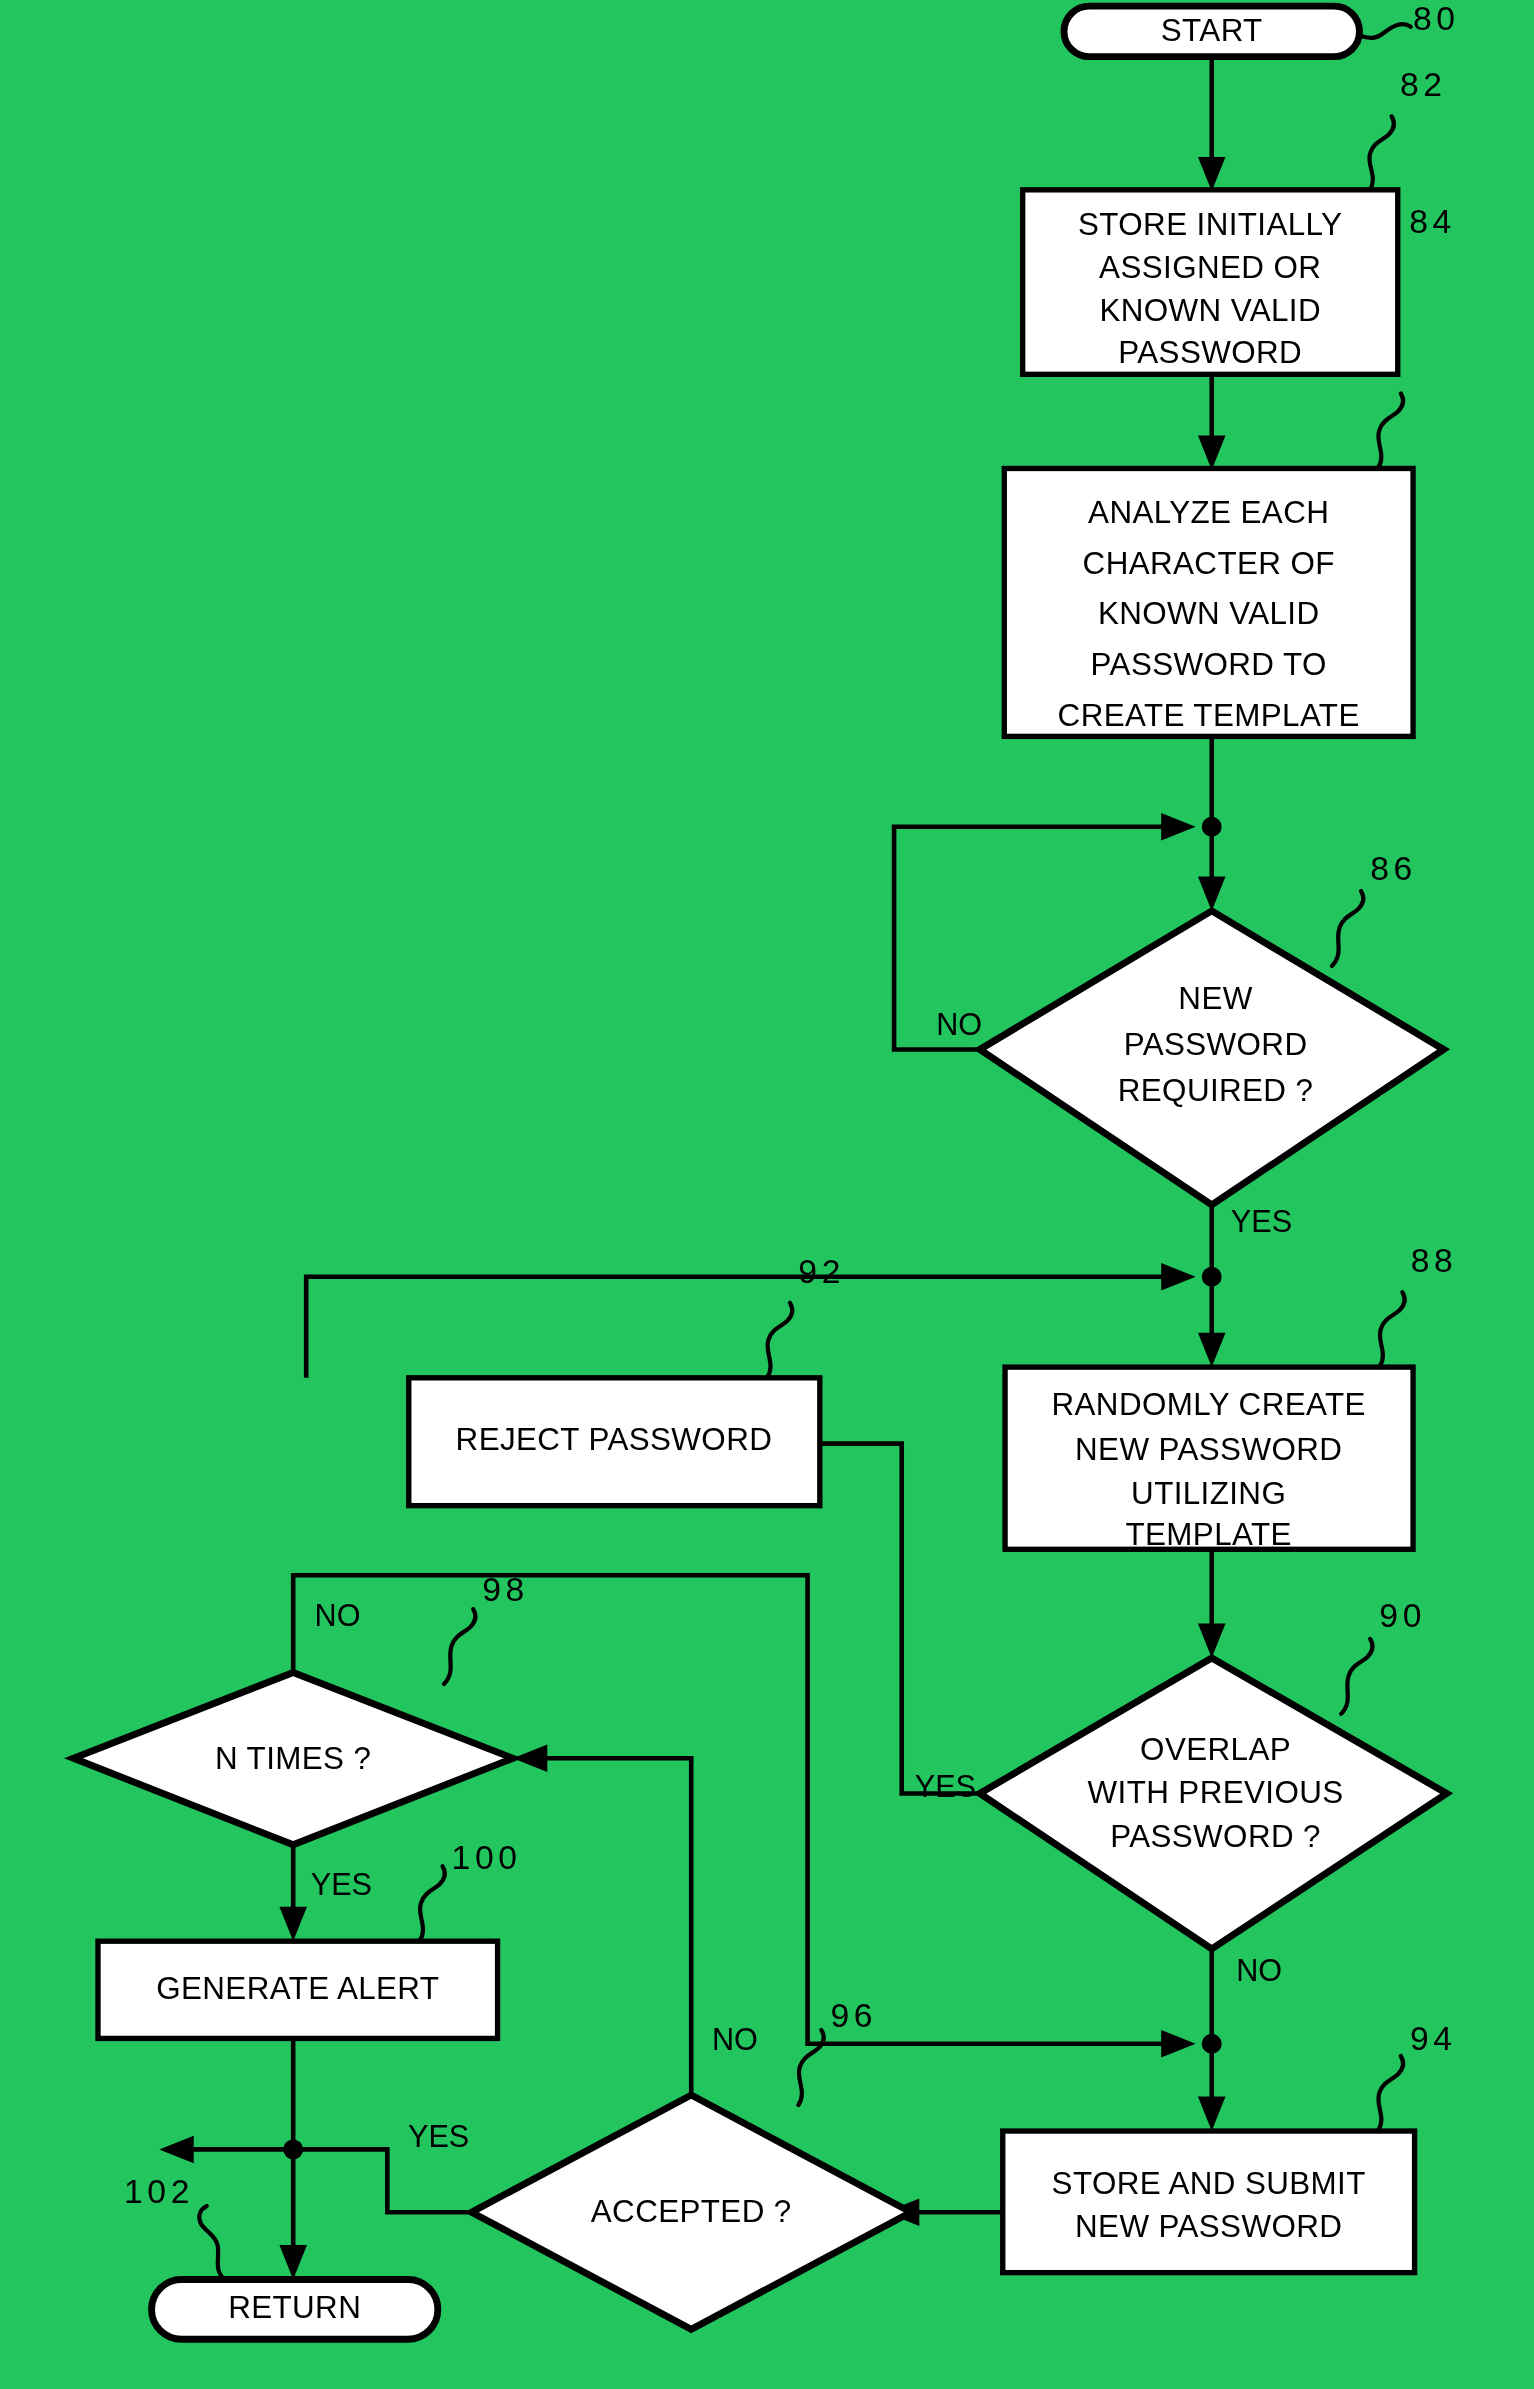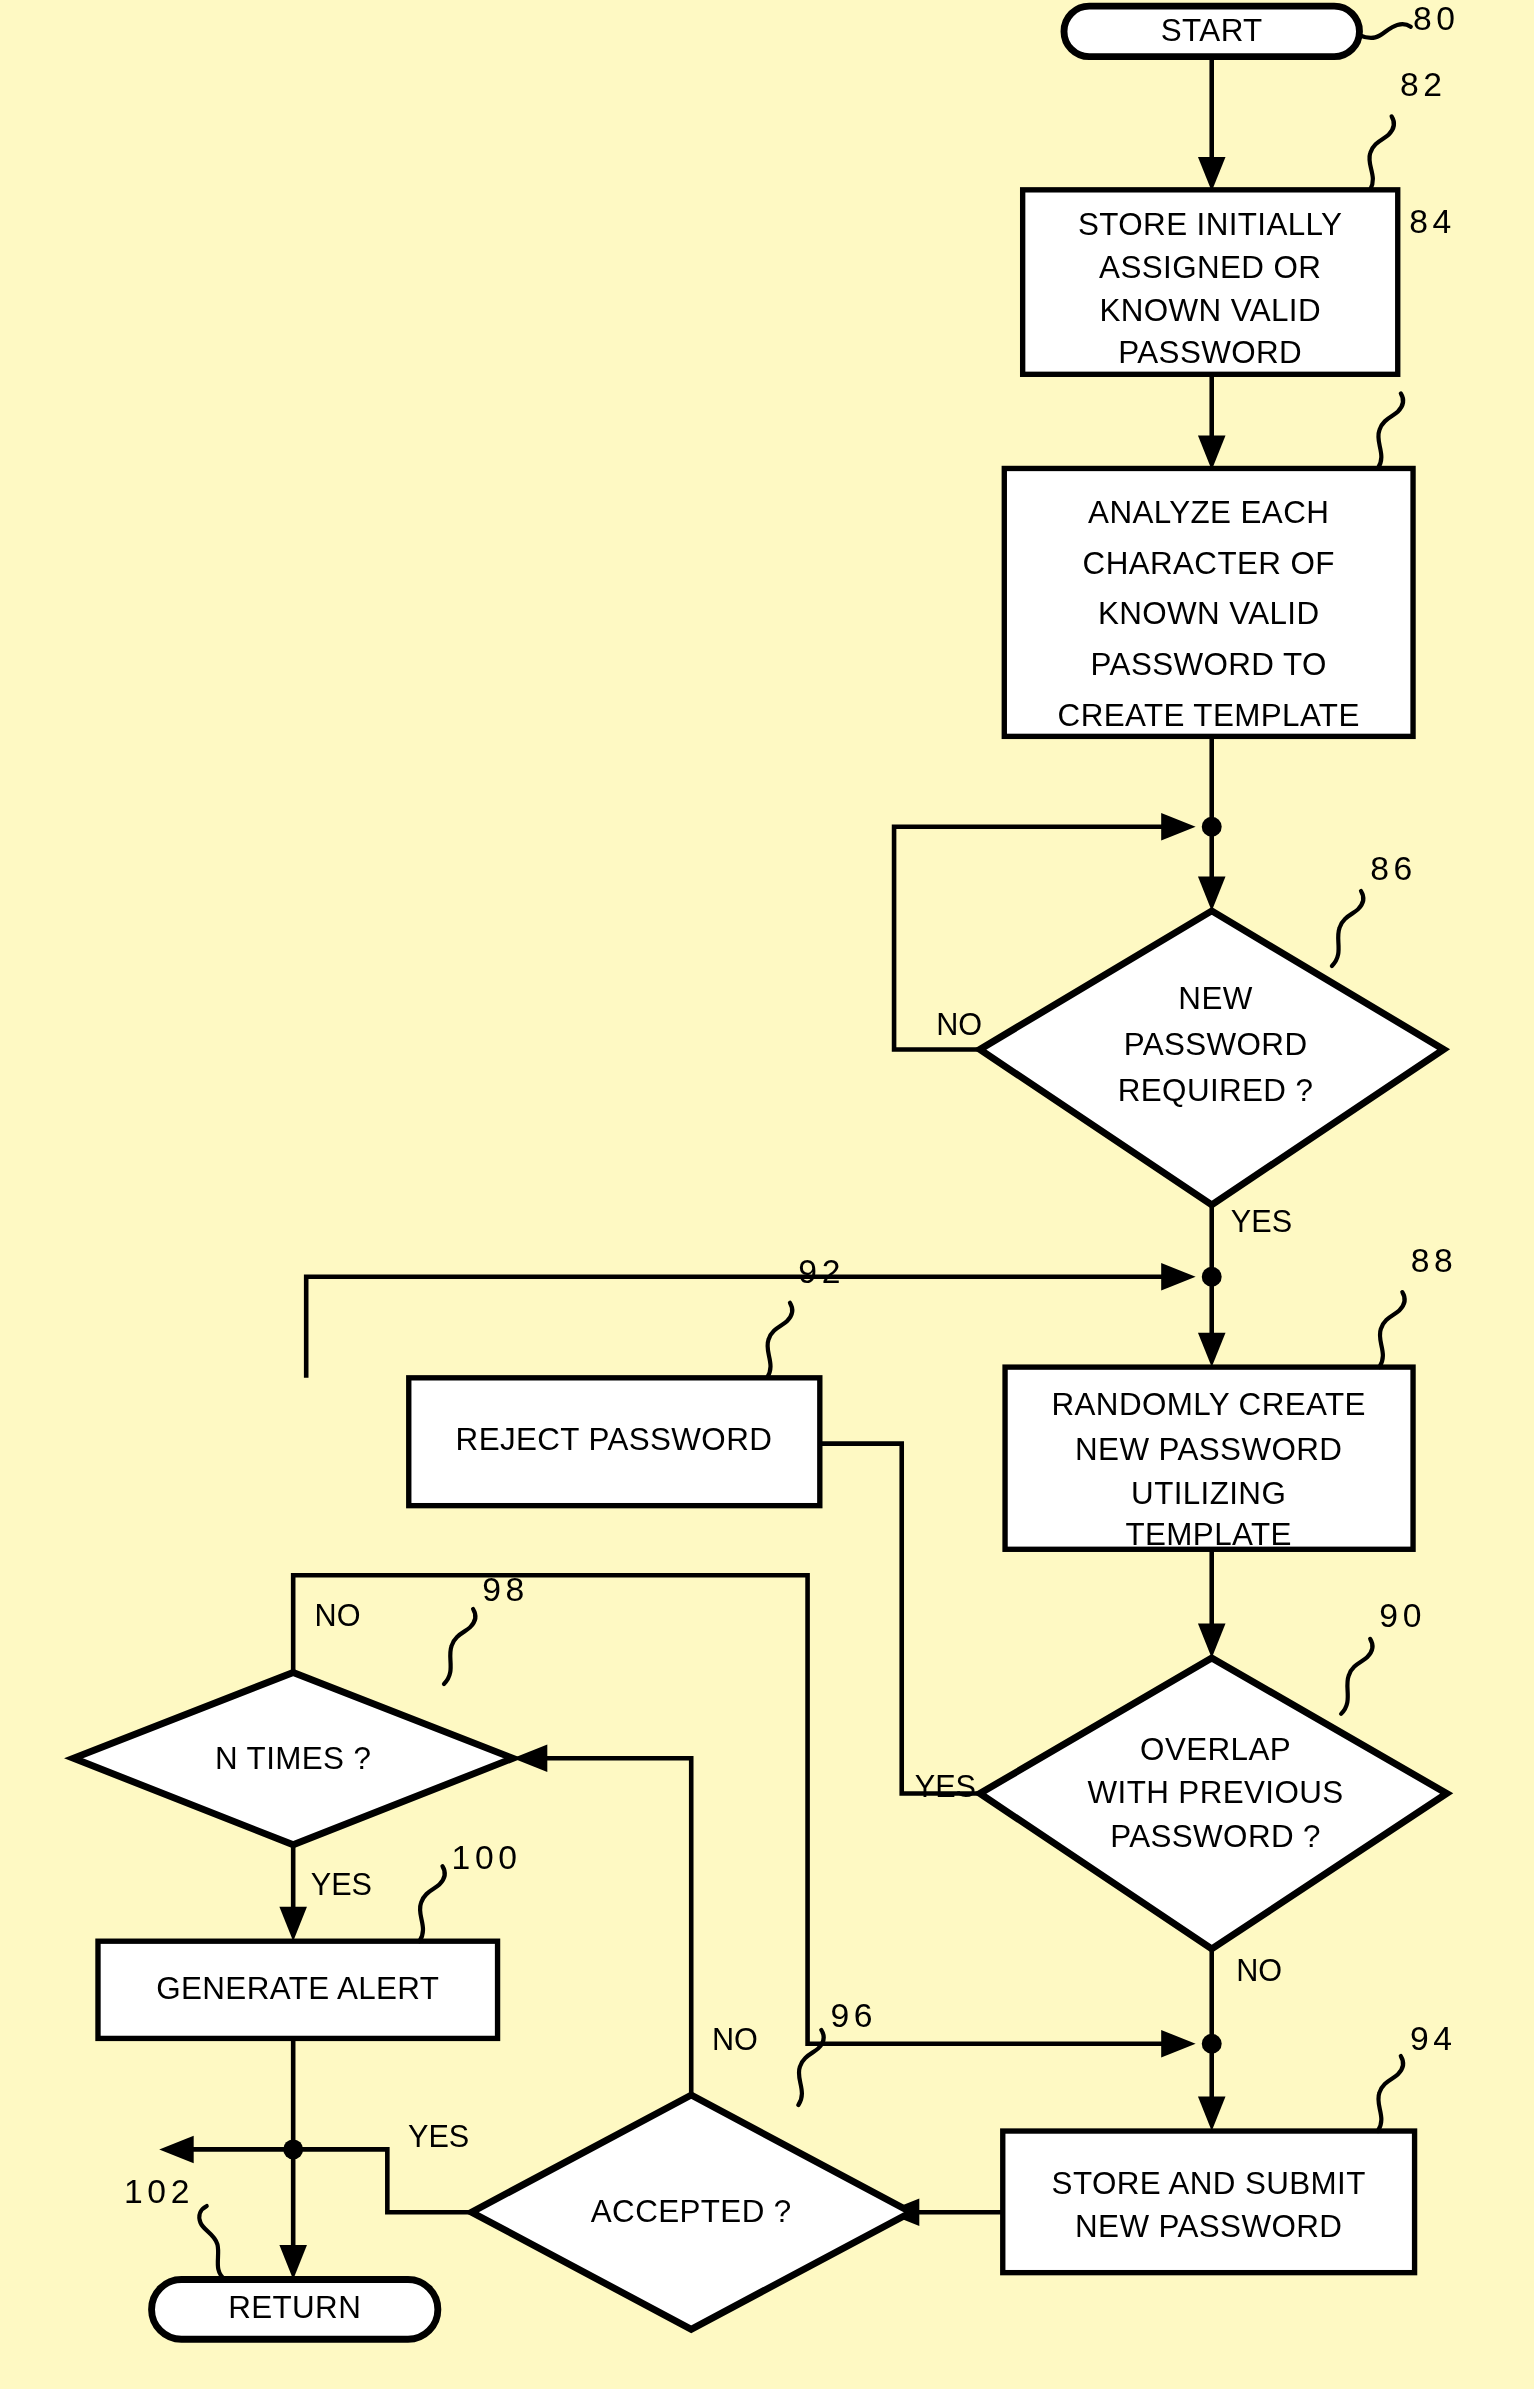--- a/index.html
+++ b/index.html
@@ -10,21 +10,21 @@
   body {
     width: 1534px;
     height: 2389px;
     font-family: "Liberation Sans", sans-serif;
     overflow: hidden;
   }
   #flow-root {
     position: relative;
     width: 1534px;
     height: 2389px;
-    background: #fef9c3;
+    background: #22c55e;
   }
   svg#flowchart {
     display: block;
     width: 1534px;
     height: 2389px;
   }
   .node-shape {
     fill: #ffffff;
     stroke: #000000;
     stroke-width: 7;

